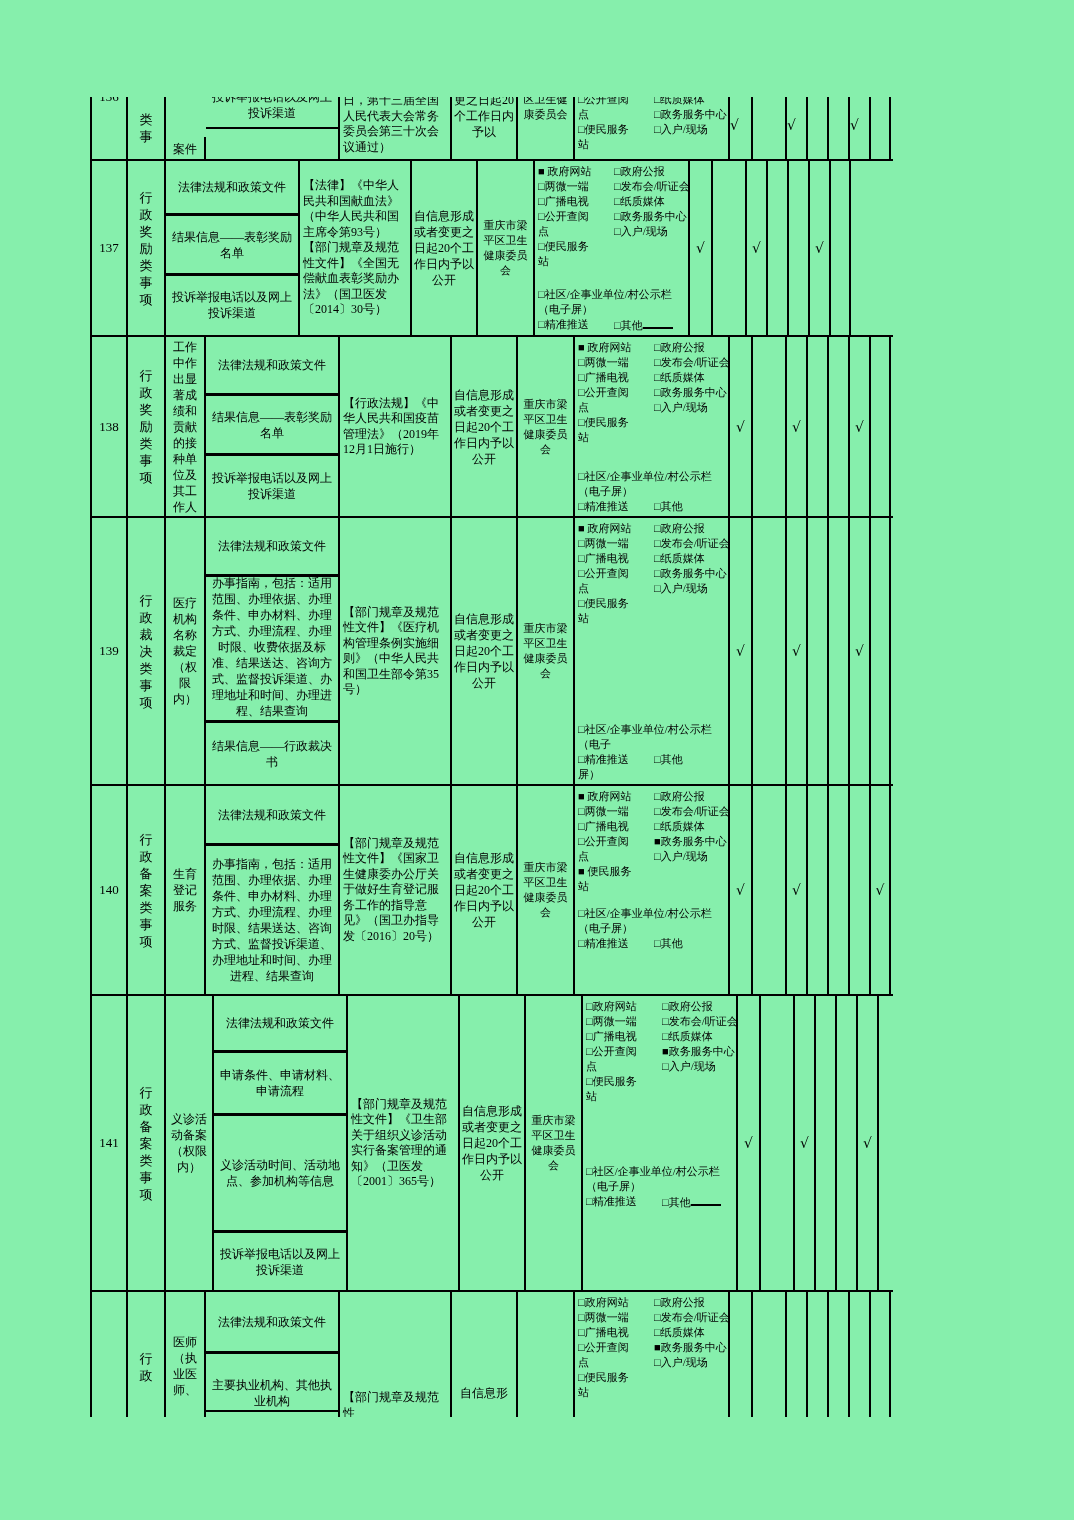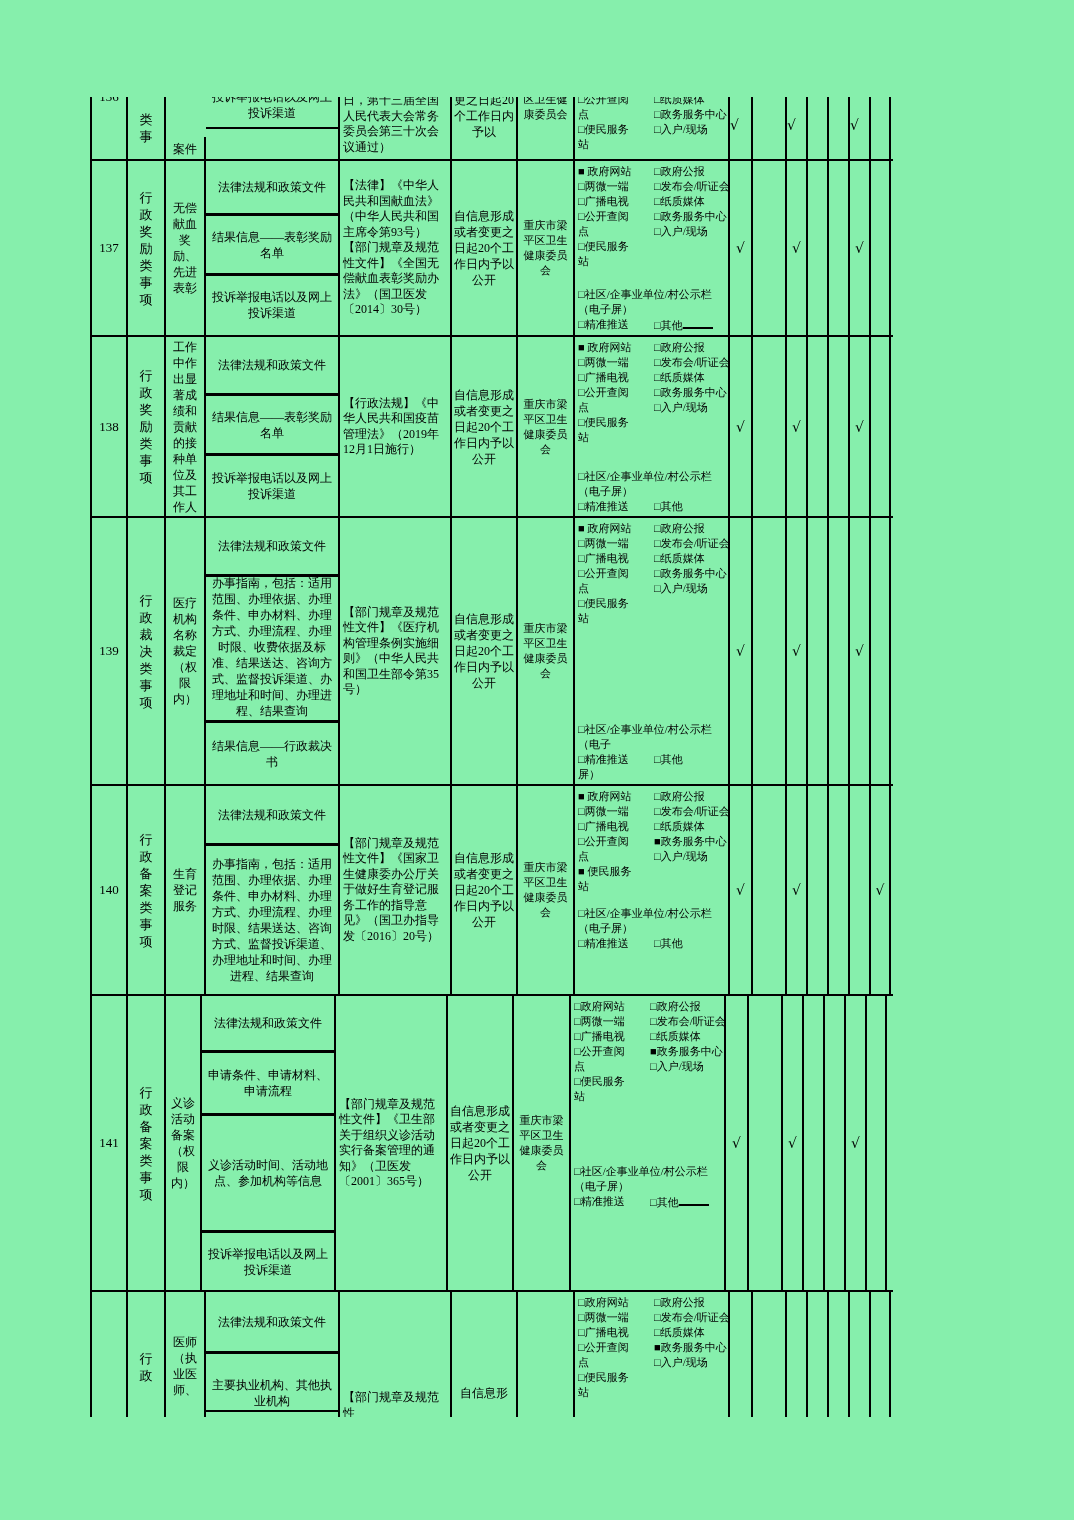--- a/index.html
+++ b/index.html
@@ -101,23 +101,20 @@
         <div class="cell serial" style="width: 36px;">
           <div>137</div>
         </div>
         <div class="cell cat" style="width: 38px;"><div>行
 政
 奖
 励
 类
 事
 项</div></div>
-        <div class="cell item" style="width: 40px;">
-          <div>无偿献血奖励、先进表彰</div>
-        </div>
         <div class="cell content-cell" style="width: 134px;">
           <div class="sub sep" style="height: 56px;">
             <div>法律法规和政策文件</div>
           </div>
           <div class="sub sep" style="height: 60px;">
             <div>结果信息——表彰奖励名单</div>
           </div>
           <div class="sub " style="height: 60px;">
             <div>投诉举报电话以及网上投诉渠道</div>
           </div>
@@ -448,21 +445,21 @@
         <div class="cell serial" style="width: 36px;">
           <div>141</div>
         </div>
         <div class="cell cat" style="width: 38px;"><div>行
 政
 备
 案
 类
 事
 项</div></div>
-        <div class="cell item" style="width: 36px; font-family: Liberation Serif, serif;">
+        <div class="cell item" style="width: 48px; font-family: Liberation Serif, serif;">
           <div>义诊活动备案（权限内）</div>
         </div>
         <div class="cell content-cell" style="width: 134px;">
           <div class="sub sep" style="height: 57px;">
             <div>法律法规和政策文件</div>
           </div>
           <div class="sub sep" style="height: 64px;">
             <div>申请条件、申请材料、申请流程</div>
           </div>
           <div class="sub sep" style="height: 118px;">

